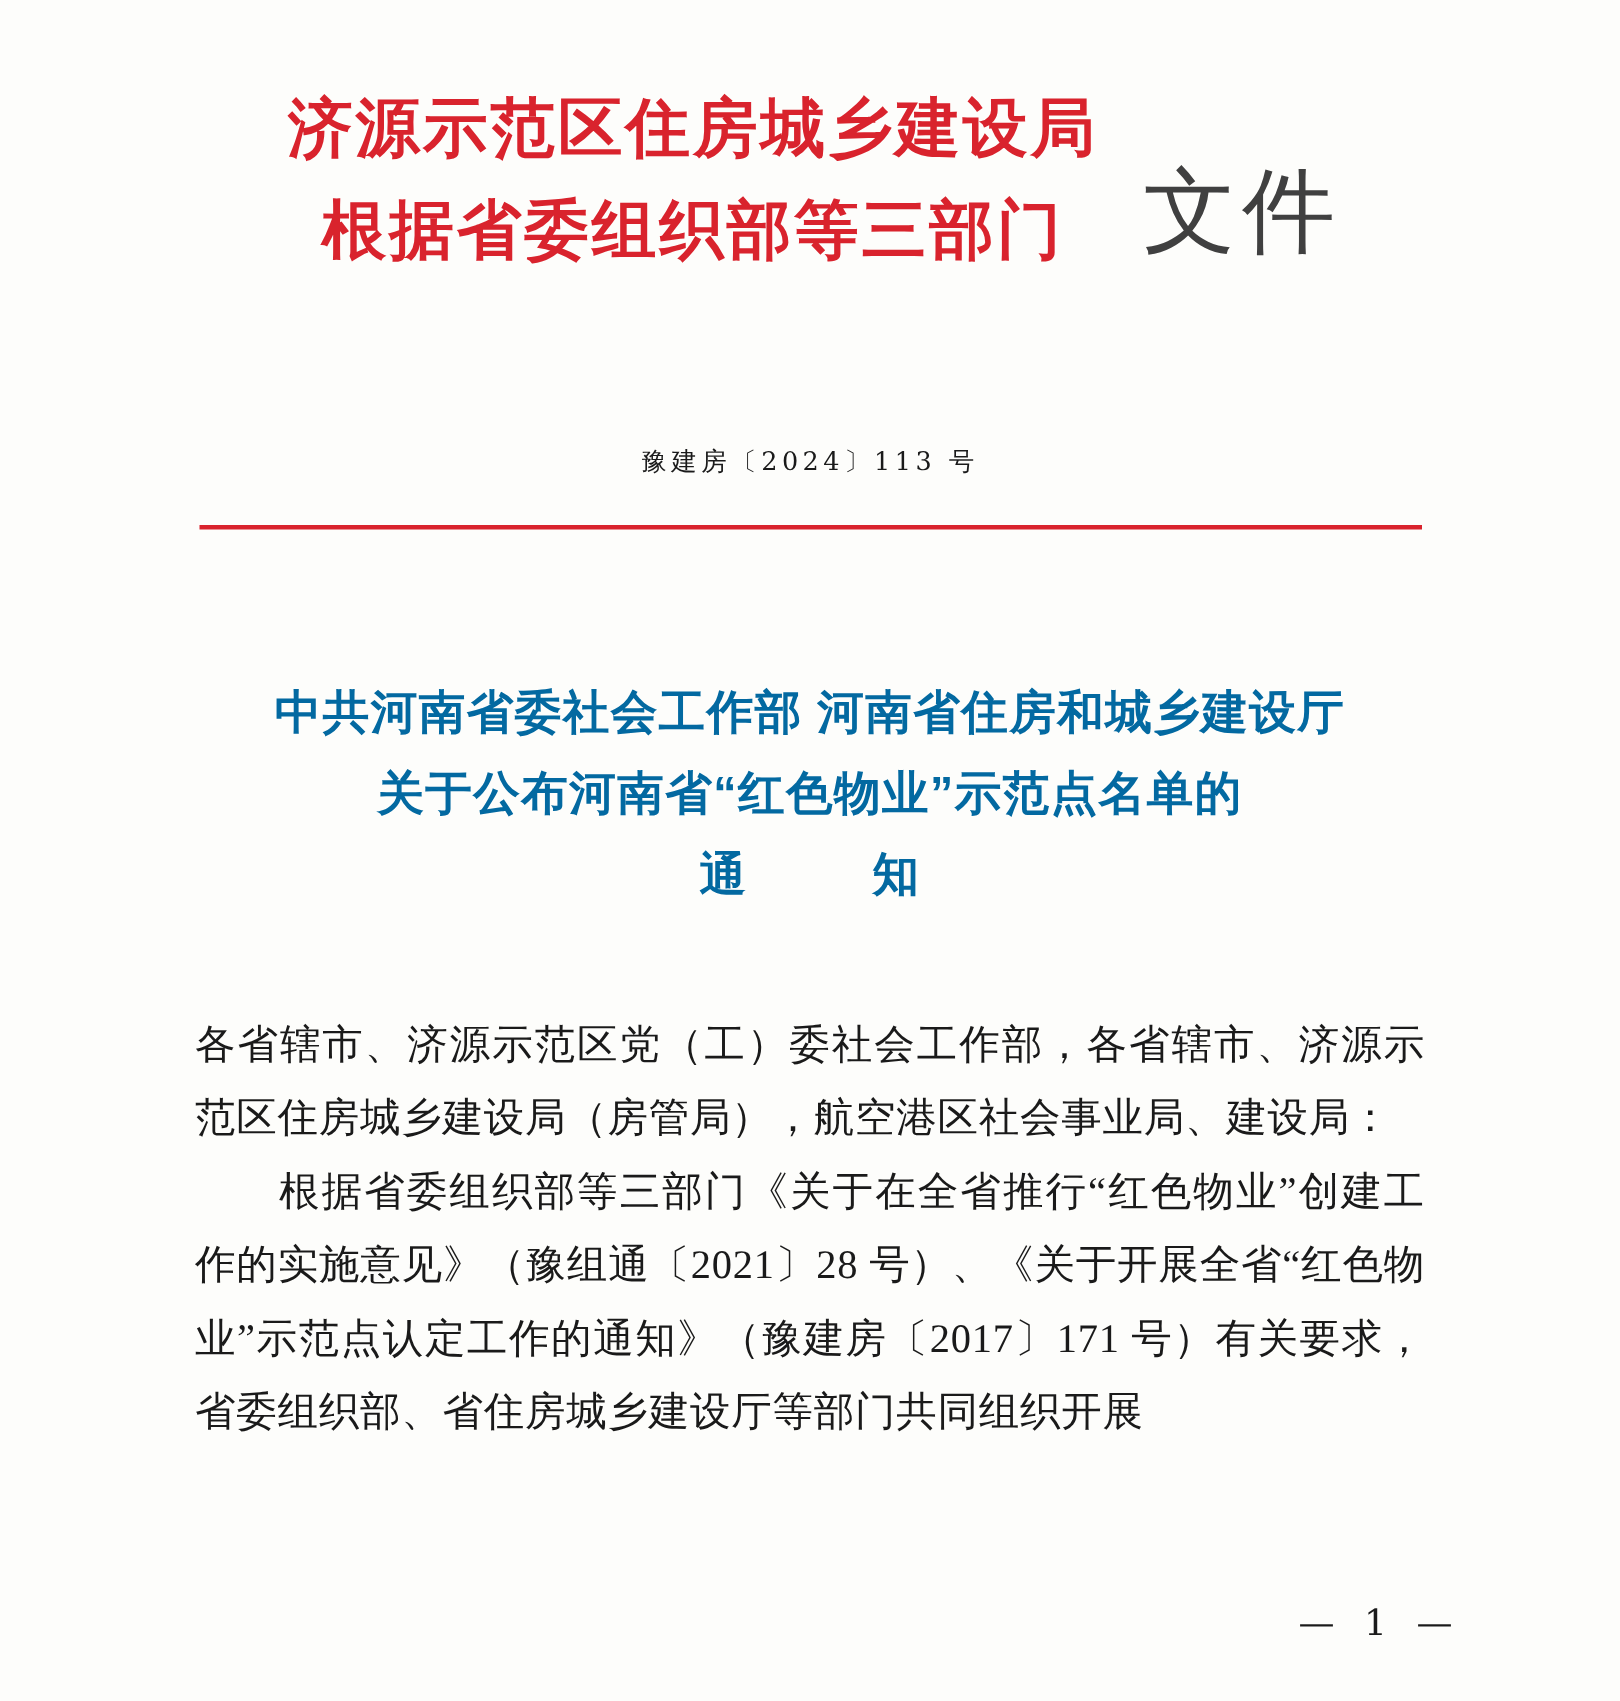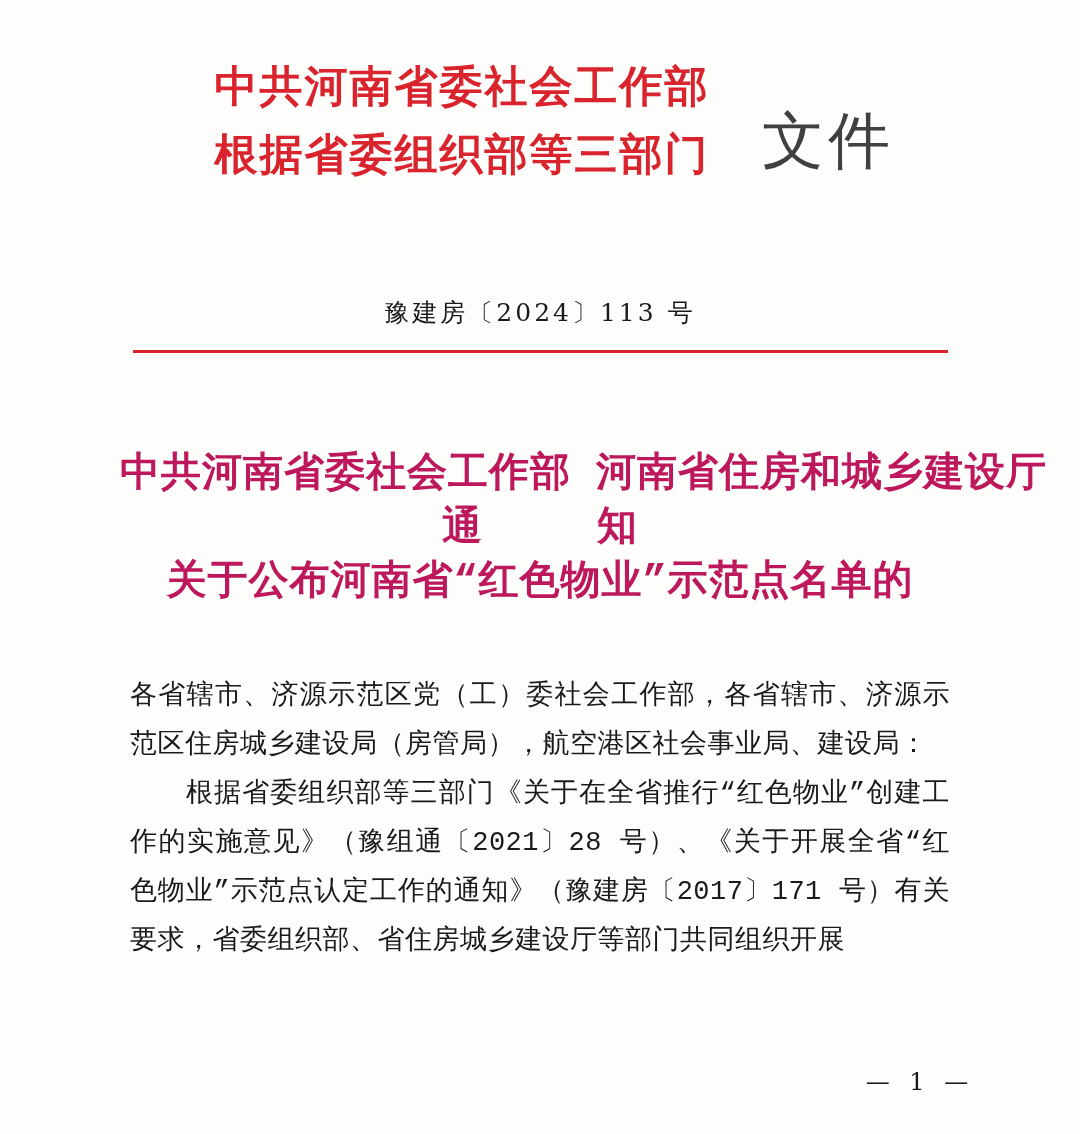--- a/index.html
+++ b/index.html
@@ -58,21 +58,21 @@
   }
 
   
   .doc-number {
     position: absolute;
     left: 0;
     top: 296px;
     width: 1080px;
     text-align: center;
     font-family: "DejaVu Serif", serif;
-    font-size: 25px;
+    font-size: 17px;
     color: #1a1a1a;
     letter-spacing: 3px;
   }
   .red-rule {
     position: absolute;
     left: 133px;
     top: 350px;
     width: 815px;
     height: 3px;
     background: #d9232d;
@@ -80,45 +80,45 @@
 
   
   .title-block {
     position: absolute;
     left: 120px;
     top: 448px;
     width: 840px;
     text-align: center;
   }
   .title-line {
-    font-family: Liberation Mono, monospace;
+    font-family: Liberation Sans, sans-serif;
     font-weight: bold;
-    font-size: 40px;
-    color: #be185d;
+    font-size: 31px;
+    color: #0369a1;
     line-height: 54px;
     letter-spacing: 1px;
     white-space: nowrap;
   }
   .title-line.last {
     letter-spacing: 1px;
   }
   .title-spacer {
     display: inline-block;
     width: 64px;
   }
 
   
   .body-block {
     position: absolute;
     left: 130px;
     top: 672px;
     width: 820px;
   }
   .para {
-    font-family: Liberation Mono, monospace;
+    font-family: Liberation Serif, serif;
     font-size: 27px;
     color: #1a1a1a;
     line-height: 49px;
     letter-spacing: 0.5px;
     text-align: justify;
     margin: 0;
   }
   .para.indent {
     text-indent: 56px;
   }
@@ -141,37 +141,37 @@
     box-sizing: border-box;
   }
 </style>
 </head>
 <body>
 
 <div class="page">
 
   <div class="masthead">
     <div class="org-lines">
-      <div class="org-line">中共河南省委社会工作部</div>
+      <div class="org-line">济源示范区住房城乡建设局</div>
       <div class="org-line">根据省委组织部等三部门</div>
     </div>
     <div class="doc-word">文件</div>
   </div>
 
   <div class="doc-number">豫建房〔2024〕113 号</div>
   <div class="red-rule"></div>
 
   <div class="title-block">
     <div class="title-line">中共河南省委社会工作部 河南省住房和城乡建设厅</div>
+    <div class="title-line">关于公布河南省“红色物业”示范点名单的</div>
     <div class="title-line last">
       <span>通</span>
       <span class="title-spacer"></span>
       <span>知</span>
     </div>
-    <div class="title-line">关于公布河南省“红色物业”示范点名单的</div>
   </div>
 
   <div class="body-block">
     <p class="para">各省辖市、济源示范区党（工）委社会工作部，各省辖市、济源示范区住房城乡建设局（房管局），航空港区社会事业局、建设局：</p>
     <p class="para indent">根据省委组织部等三部门《关于在全省推行“红色物业”创建工作的实施意见》（豫组通〔2021〕28 号）、《关于开展全省“红色物业”示范点认定工作的通知》（豫建房〔2017〕171 号）有关要求，省委组织部、省住房城乡建设厅等部门共同组织开展</p>
   </div>
 
   <div class="page-number">— 1 —</div>
 
 </div>

